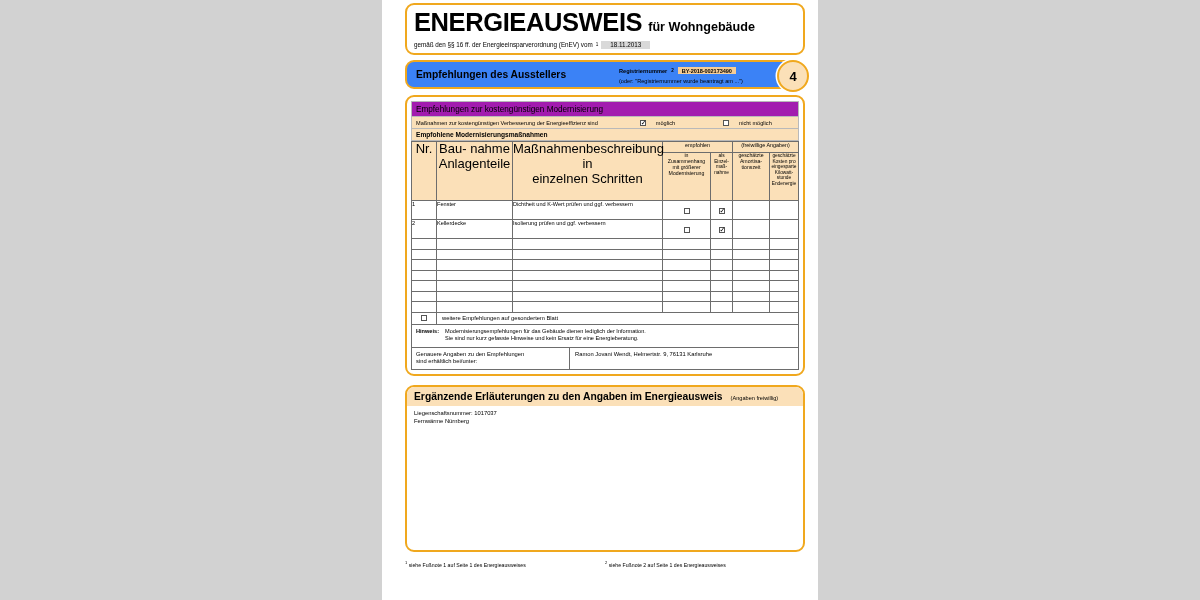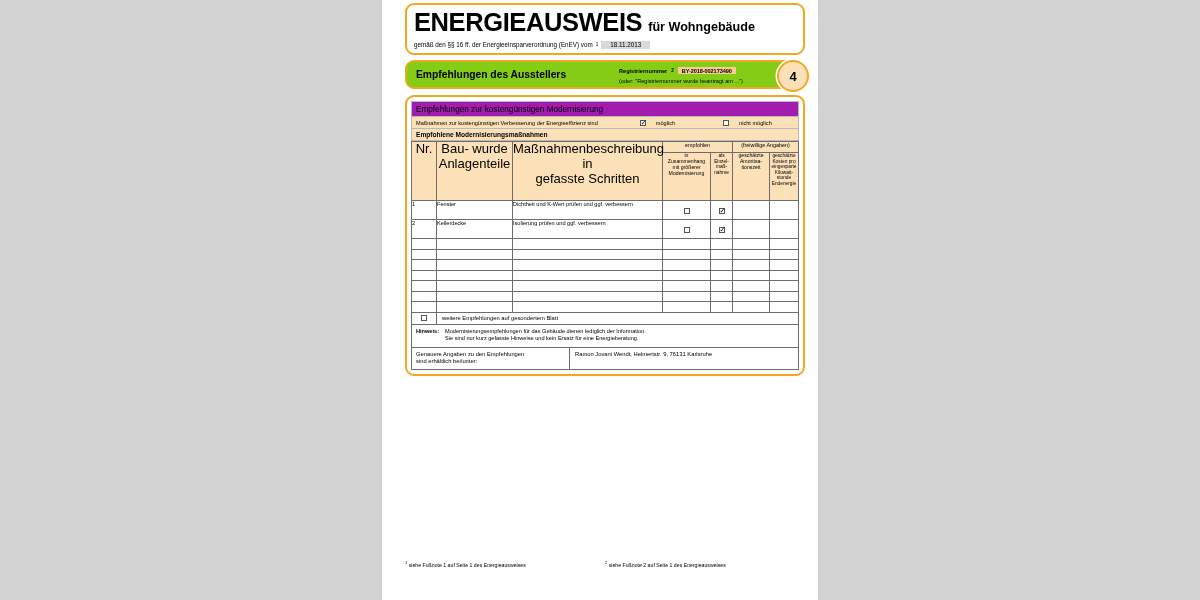--- a/index.html
+++ b/index.html
@@ -28,21 +28,21 @@
     width: 400px;
   }
 
   
   .panel {
     border: 2.2px solid #f0a81e;
     border-radius: 9px;
     background: #ffffff;
     box-sizing: border-box;
   }
-  .panel-tint { background: #84cc16; }
+  .panel-tint { background: #3b82f6; }
 
   
   #title-block {
     padding: 5px 7px 4px 7px;
     margin-bottom: 5px;
   }
   .title-row {
     display: flex;
     align-items: baseline;
     gap: 6px;
@@ -348,24 +348,24 @@
             <col style="width:76px">
             <col style="width:150px">
             <col style="width:48px">
             <col style="width:22px">
             <col style="width:37px">
             <col>
           </colgroup>
           <thead>
             <tr>
               <th rowspan="2" class="hdr-cell h-big">Nr.</th>
-              <th rowspan="2" class="hdr-cell h-big" style="white-space:pre-line">Bau- wurde
+              <th rowspan="2" class="hdr-cell h-big" style="white-space:pre-line">Bau- nahme
 Anlagenteile</th>
               <th rowspan="2" class="hdr-cell h-big" style="white-space:pre-line">Maßnahmenbeschreibung in
-gefasste Schritten</th>
+einzelnen Schritten</th>
               <th colspan="2" class="hdr-group">empfohlen</th>
               <th colspan="2" class="hdr-group">(freiwillige Angaben)</th>
             </tr>
             <tr>
               <th class="hdr-cell h-sm" style="white-space:pre-line">in
 Zusammenhang
 mit größerer
 Modernisierung</th>
               <th class="hdr-cell h-xs" style="white-space:pre-line">als
 Einzel-
@@ -485,20 +485,30 @@
         <div class="contact">
           <div class="left">
             <span>Genauere Angaben zu den Empfehlungen</span><br>
             <span>sind erhältlich bei/unter:</span>
           </div>
           <div class="right">Ramon Jovani Wendt, Helmertstr. 9, 76131 Karlsruhe</div>
         </div>
 
       </div>
 
+      <div class="panel" id="supp-panel">
+        <div class="supp-head">
+          <span class="t1">Ergänzende Erläuterungen zu den Angaben im Energieausweis</span>
+          <span class="t2">(Angaben freiwillig)</span>
+        </div>
+        <div class="supp-body">
+          <div>Liegenschaftsnummer: 1017037</div>
+          <div>Fernwärme Nürnberg</div>
+        </div>
+      </div>
 
     </div>
 
     <div id="footnotes">
       <div class="fn">
         <span class="fnsup">1</span>
         <span>siehe Fußnote 1 auf Seite 1 des Energieausweises</span>
       </div>
       <div class="fn">
         <span class="fnsup">2</span>

